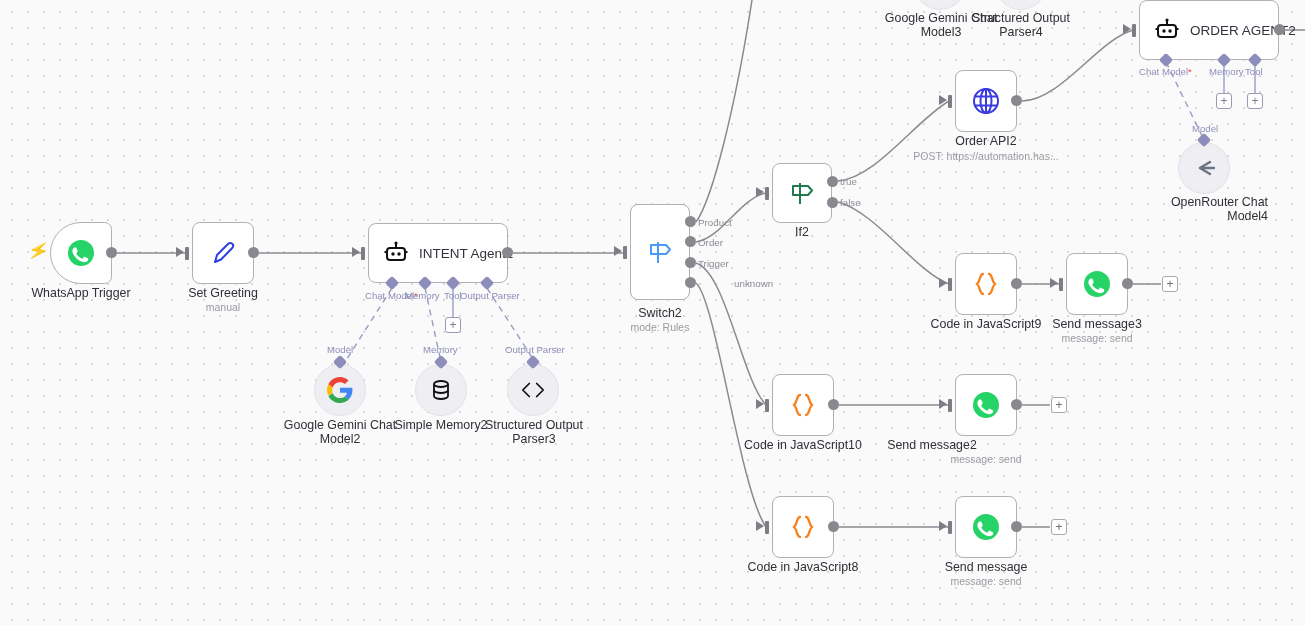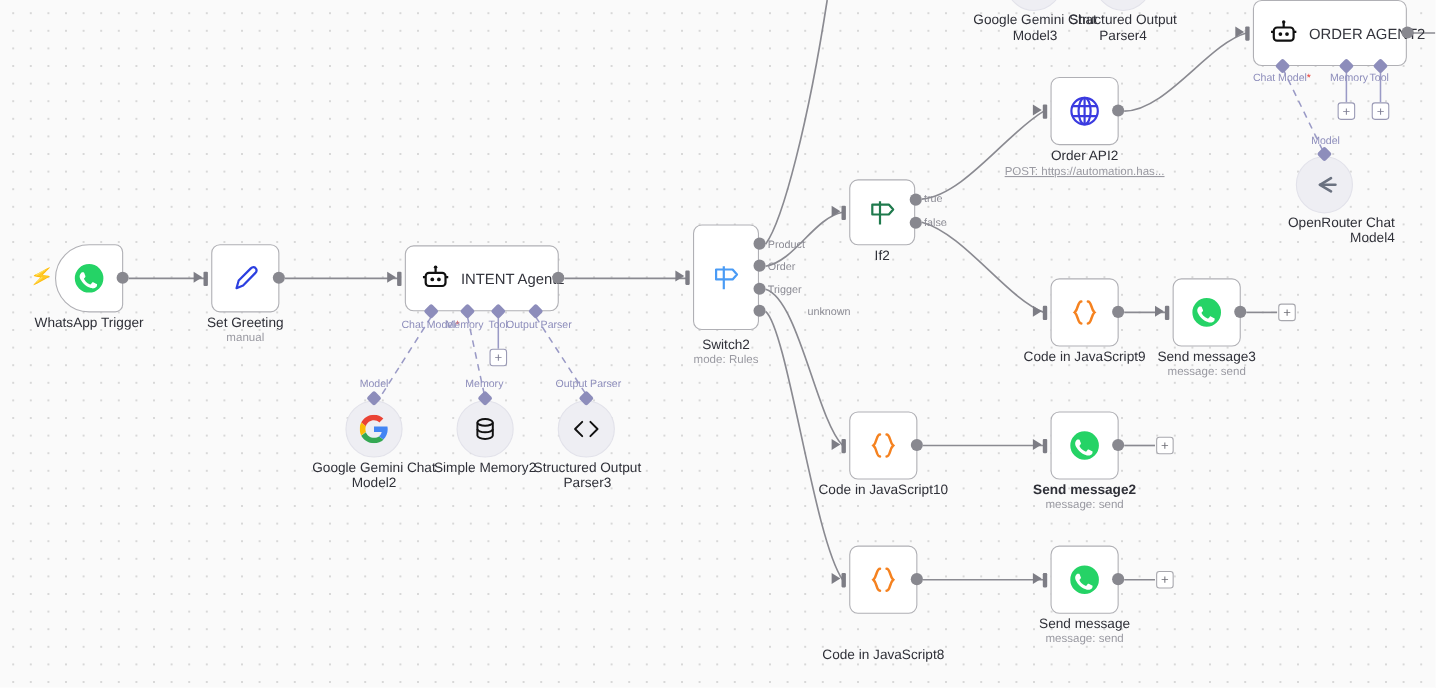--- a/index.html
+++ b/index.html
@@ -317,21 +317,21 @@
         <circle cx="16" cy="16" r="12" fill="none" stroke="#3b3be0" stroke-width="2"></circle>
         <ellipse cx="16" cy="16" rx="5.5" ry="12" fill="none" stroke="#3b3be0" stroke-width="2"></ellipse>
         <path d="M4.6 11.5 H27.4 M4.6 20.5 H27.4 M16 4 V28" stroke="#3b3be0" stroke-width="2"></path>
       </svg>
     </span>
   </div>
   <div class="arrow-in-bar" style="left:948px; top:95px;"></div>
   <div class="arrow-in" style="left:939px; top:95px;"></div>
   <div class="dot-out" style="left:1011px; top:95px;"></div>
   <div class="caption" style="left:926px; top:135px; width:120px;">Order API2</div>
-  <div class="subcaption" style="left:896px; top:150px; width:180px;text-decoration:underline;">POST: https://automation.has...</div>
+  <div class="subcaption" style="left:896px; top:150px; width:180px;">POST: https://automation.has...</div>
 
   <div class="node wide" style="left:1139px; top:0px; width:140px; height:60px; padding-left:14px;">
     <span class="node-icon">
       <svg width="26" height="26" viewBox="0 0 26 26">
         <rect x="4" y="8" width="18" height="12" rx="3" fill="none" stroke="#111111" stroke-width="2"></rect>
         <circle cx="10" cy="14" r="1.7" fill="#111111"></circle>
         <circle cx="16" cy="14" r="1.7" fill="#111111"></circle>
         <path d="M13 8 L13 4" stroke="#111111" stroke-width="2"></path>
         <circle cx="13" cy="3" r="1.6" fill="#111111"></circle>
         <path d="M4 12 L1.5 12 M22 12 L24.5 12" stroke="#111111" stroke-width="2"></path>
@@ -417,35 +417,35 @@
       <svg width="32" height="32" viewBox="0 0 32 32">
         <circle cx="16" cy="16" r="14" fill="#25d366" stroke="#ffffff" stroke-width="2"></circle>
         <path d="M11.5 11.3c-.3-.7-.6-.7-.9-.7h-.7c-.3 0-.7.1-1.1.5-.4.4-1.4 1.3-1.4 3.2s1.4 3.7 1.6 4c.2.3 2.7 4.3 6.7 5.9 3.3 1.3 4 1 4.7.9.7-.1 2.3-.9 2.6-1.8.3-.9.3-1.7.2-1.8-.1-.2-.4-.3-.8-.5-.4-.2-2.3-1.1-2.7-1.3-.4-.1-.6-.2-.9.2-.3.4-1 1.3-1.2 1.5-.2.3-.4.3-.8.1-.4-.2-1.7-.6-3.2-2-1.2-1.1-2-2.4-2.2-2.8-.2-.4 0-.6.2-.8.2-.2.4-.4.6-.7.2-.2.3-.4.4-.7.1-.3.1-.5 0-.7-.1-.2-.9-2.2-1.2-3z" fill="#ffffff"></path>
       </svg>
     </span>
   </div>
   <div class="arrow-in-bar" style="left:948px; top:399px;"></div>
   <div class="arrow-in" style="left:939px; top:399px;"></div>
   <div class="dot-out" style="left:1011px; top:399px;"></div>
   <div class="plus-btn gray" style="left:1051px; top:397px;">+</div>
-  <div class="caption" style="left:926px; top:439px; width:120px;font-weight:bold;">Send message2</div>
+  <div class="caption" style="left:872px; top:439px; width:120px;">Send message2</div>
   <div class="subcaption" style="left:926px; top:453px; width:120px;">message: send</div>
 
   <div class="node" style="left:772px; top:496px; width:62px; height:62px;">
     <span class="node-icon">
       <svg width="30" height="30" viewBox="0 0 30 30">
         <path d="M12 5 C8.5 5 9.5 12 6 15 C9.5 18 8.5 25 12 25" fill="none" stroke="#f58220" stroke-width="2.3" stroke-linecap="round"></path>
         <path d="M18 5 C21.5 5 20.5 12 24 15 C20.5 18 21.5 25 18 25" fill="none" stroke="#f58220" stroke-width="2.3" stroke-linecap="round"></path>
       </svg>
     </span>
   </div>
   <div class="arrow-in-bar" style="left:765px; top:521px;"></div>
   <div class="arrow-in" style="left:756px; top:521px;"></div>
   <div class="dot-out" style="left:828px; top:521px;"></div>
-  <div class="caption" style="left:743px; top:561px; width:120px;margin-top:28px;">Code in JavaScript8</div>
+  <div class="caption" style="left:743px; top:561px; width:120px;">Code in JavaScript8</div>
 
   <div class="node" style="left:955px; top:496px; width:62px; height:62px;">
     <span class="node-icon">
       <svg width="32" height="32" viewBox="0 0 32 32">
         <circle cx="16" cy="16" r="14" fill="#25d366" stroke="#ffffff" stroke-width="2"></circle>
         <path d="M11.5 11.3c-.3-.7-.6-.7-.9-.7h-.7c-.3 0-.7.1-1.1.5-.4.4-1.4 1.3-1.4 3.2s1.4 3.7 1.6 4c.2.3 2.7 4.3 6.7 5.9 3.3 1.3 4 1 4.7.9.7-.1 2.3-.9 2.6-1.8.3-.9.3-1.7.2-1.8-.1-.2-.4-.3-.8-.5-.4-.2-2.3-1.1-2.7-1.3-.4-.1-.6-.2-.9.2-.3.4-1 1.3-1.2 1.5-.2.3-.4.3-.8.1-.4-.2-1.7-.6-3.2-2-1.2-1.1-2-2.4-2.2-2.8-.2-.4 0-.6.2-.8.2-.2.4-.4.6-.7.2-.2.3-.4.4-.7.1-.3.1-.5 0-.7-.1-.2-.9-2.2-1.2-3z" fill="#ffffff"></path>
       </svg>
     </span>
   </div>
   <div class="arrow-in-bar" style="left:948px; top:521px;"></div>

